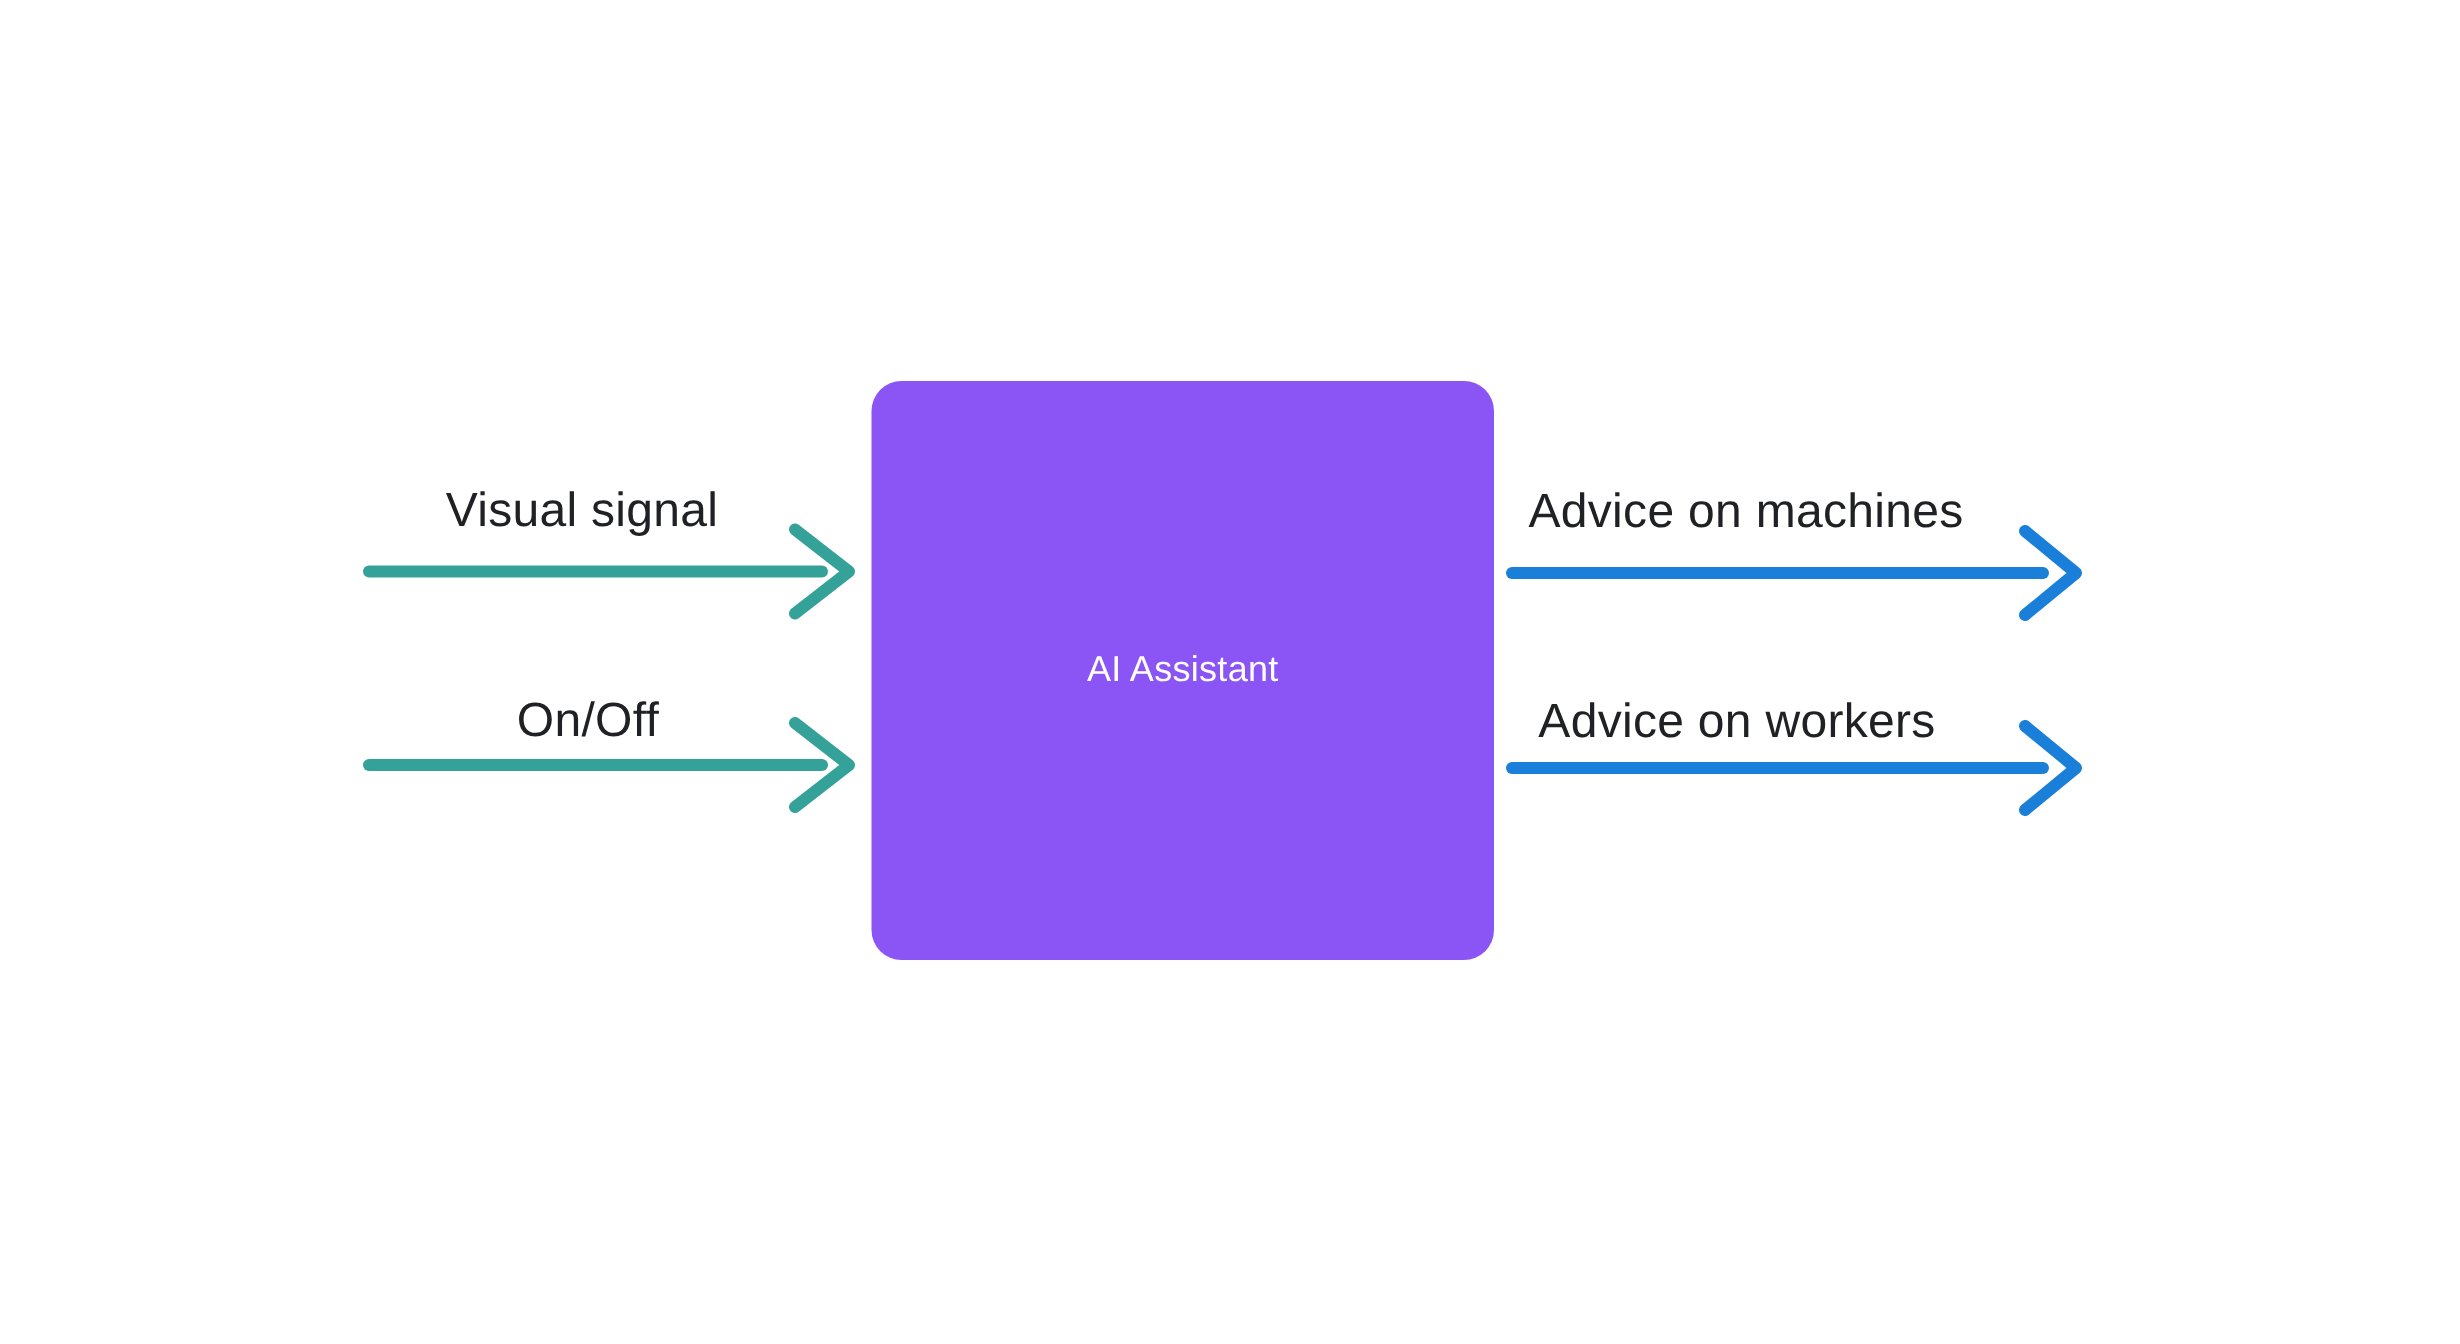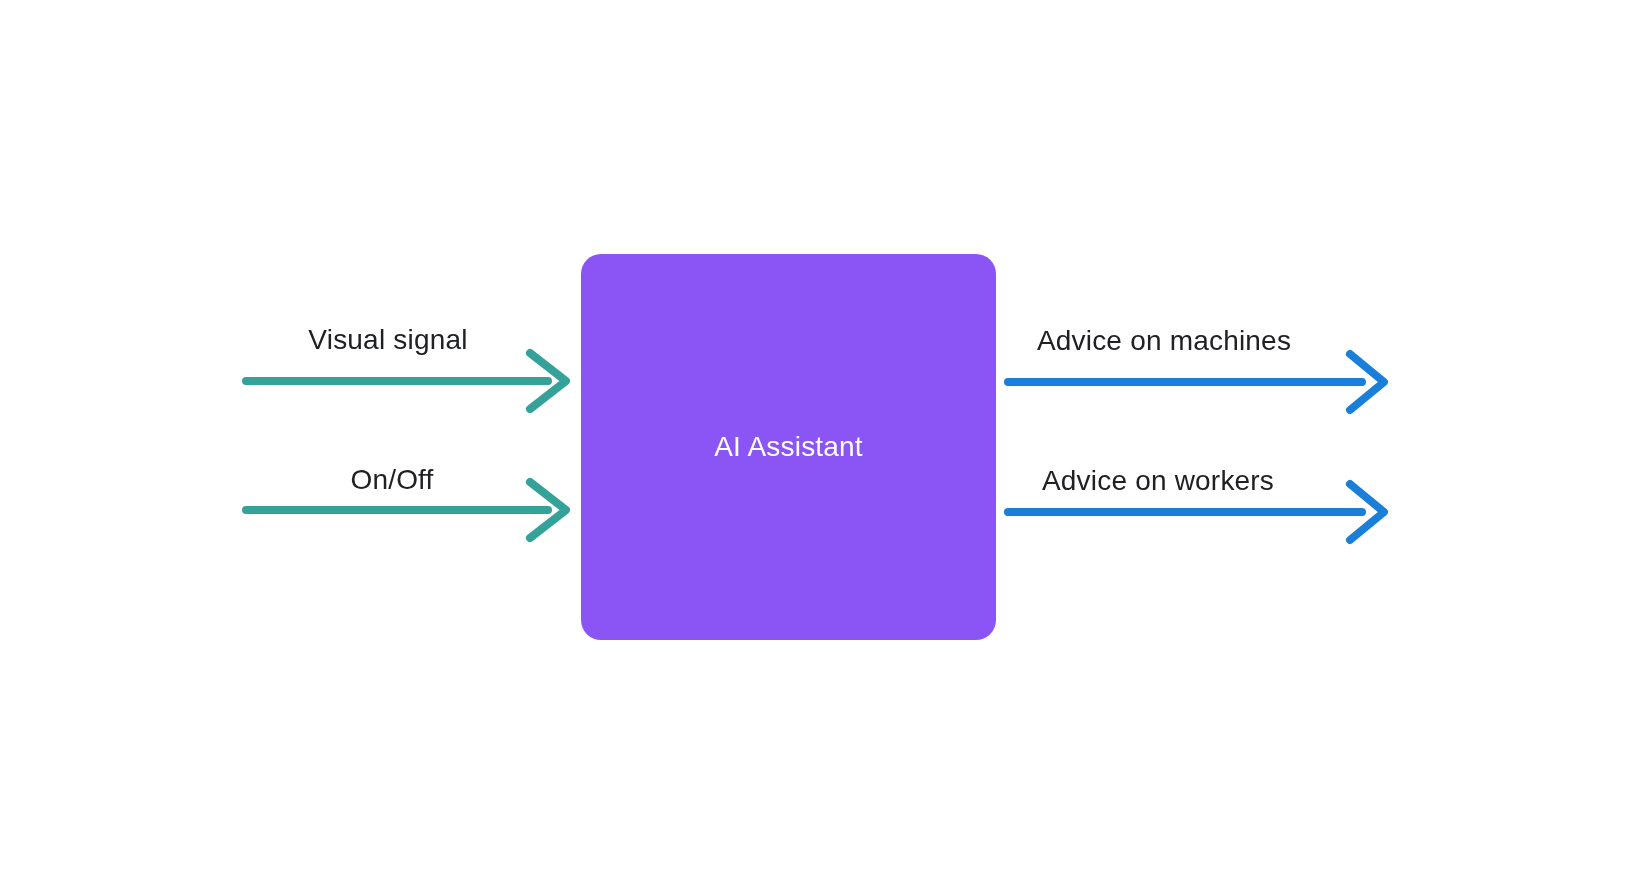--- a/index.html
+++ b/index.html
@@ -21,29 +21,29 @@
     width: 415px;
     height: 386px;
     border-radius: 20px;
     background: var(--node-fill, #8b55f6);
     display: flex;
     align-items: center;
     justify-content: center;
   }
   .node-label {
     color: var(--node-text, #ffffff);
-    font-size: 28px;
+    font-size: 24px;
     font-weight: 500;
     letter-spacing: 0.2px;
   }
   .flow-label {
     position: absolute;
     transform: translate(-50%, -50%);
     color: var(--label-text, #202124);
-    font-size: 28px;
+    font-size: 32px;
     font-weight: 500;
     white-space: nowrap;
     letter-spacing: 0.2px;
   }
   .arrow {
     position: absolute;
     display: block;
   }
   .arrow path {
     fill: none;

